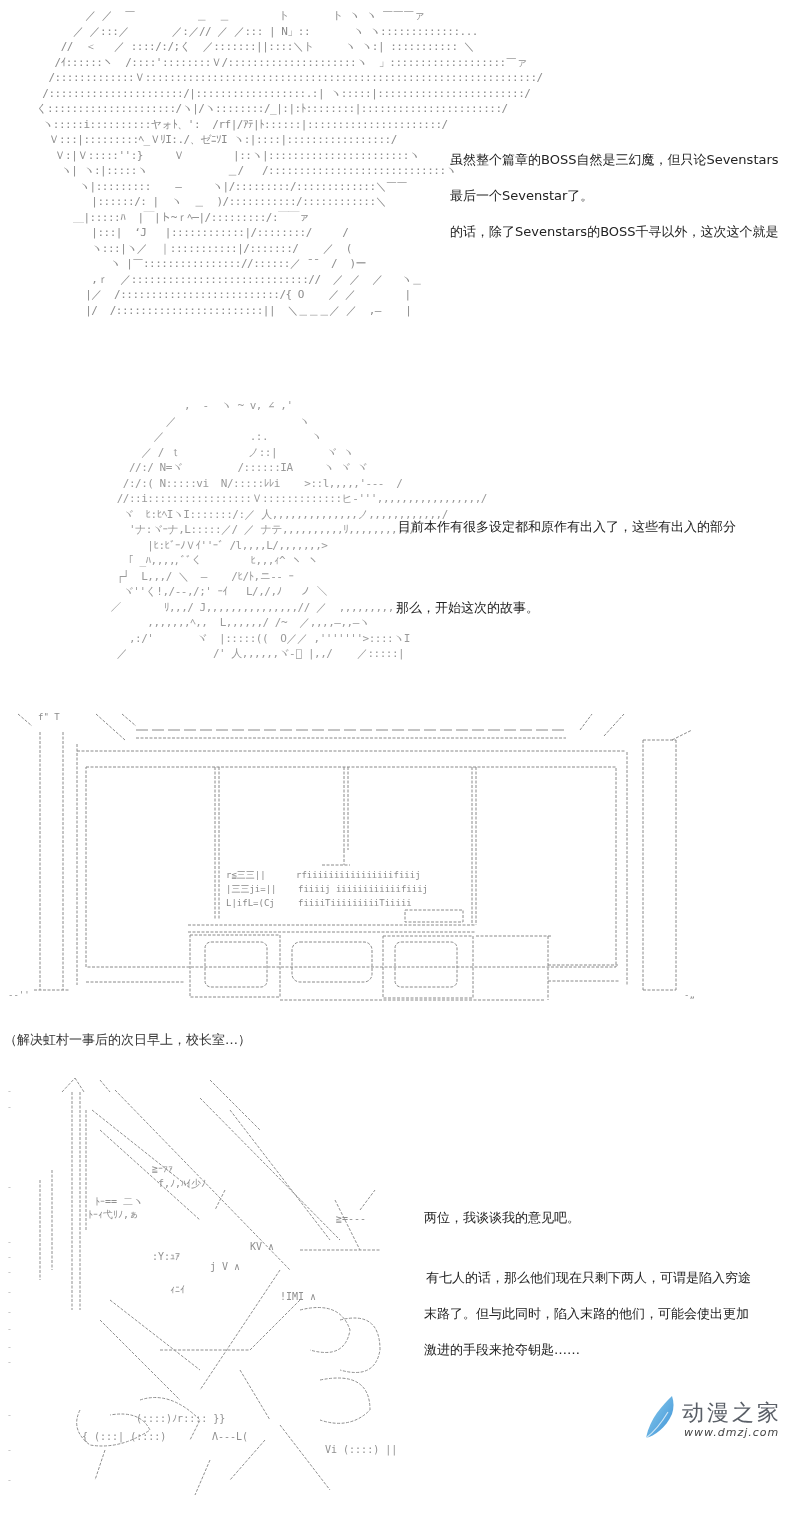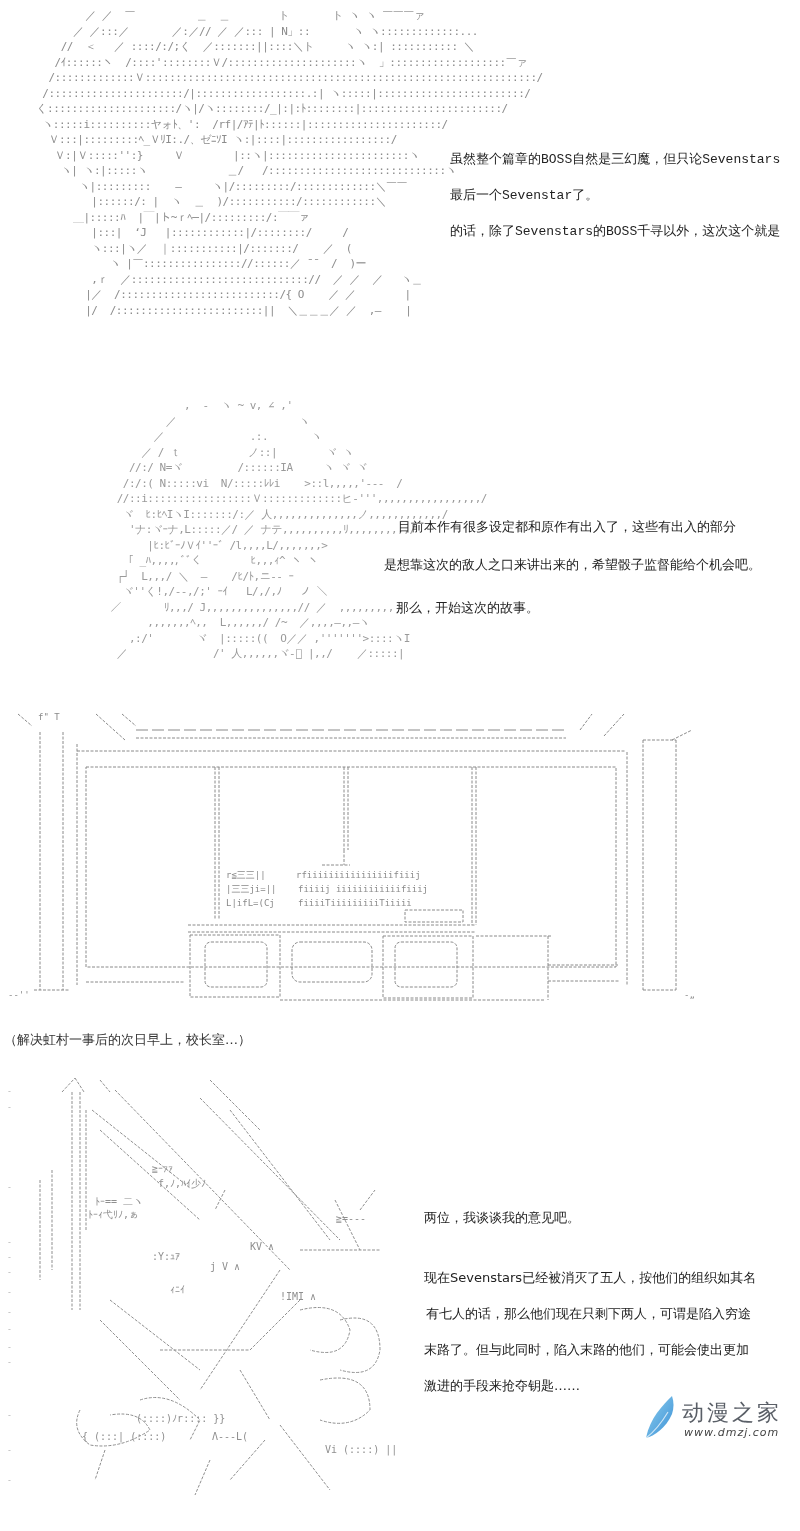--- a/index.html
+++ b/index.html
@@ -33,21 +33,21 @@
       ヽ| ヽ:|:::::ヽ             ＿/   /:::::::::::::::::::::::::::::ヽ
          ヽ|:::::::::    ―     ヽ|/:::::::::/:::::::::::::＼￣￣
            |::::::/: |  ヽ  ＿  )/:::::::::::/::::::::::::＼
         ＿|:::::ﾊ  |￣|ト~ｒﾍ─|/:::::::::/:￣￣ァ
            |:::|  ‘J   |::::::::::::|/::::::::/     /
            ヽ:::|ヽ／  ｜:::::::::::|/:::::::/    ／  (
               ヽ |￣:::::::::::::::://::::::／ ̄ ̄   /  )ー
            ,ｒ  ／::::::::::::::::::::::::::::://  ／ ／  ／   ヽ＿
           |／  /::::::::::::::::::::::::::/{ O    ／ ／        |
           |/  /::::::::::::::::::::::::||  ＼＿＿＿／ ／  ,―    |</div>
-  <div class="narr" style="left:450px;top:142px;font-family:Liberation Mono, monospace;">
+  <div class="narr" style="left:450px;top:142px;">
     <div>虽然整个篇章的BOSS自然是三幻魔，但只论Sevenstars</div>
     <div>最后一个Sevenstar了。</div>
     <div>的话，除了Sevenstars的BOSS千寻以外，这次这个就是</div>
   </div>
 </div>
 
 <div class="panel" style="left:0;top:380px;width:800px;height:300px;">
   <div class="aa" style="left:80px;top:18px;">                 ,  -  ヽ ~ v, ∠ ,'
               ／                    ヽ
             ／              .:.       ヽ
@@ -60,21 +60,20 @@
            |ﾋ:ﾋﾞｰﾉＶｲ''ｰﾞ /l,,,,L/,,,,,,,&gt;
        「 _ﾊ,,,,,ﾞﾞく        ﾋ,,,ｨ^ ヽ ヽ
       ┌┘  L,,,/ ＼  ―    /ﾋ/ﾄ,ニ-- ｰ
        ヾ''く!,/--,/;' ｰｲ   L/,/,ﾉ   ノ ＼
      ／       ﾘ,,,/ J,,,,,,,,,,,,,,,// ／  ,,,,,,,,,ヽ
            ,,,,,,,ﾍ,,  L,,,,,,/ /~  ／,,,,―,,―ヽ
         ,:/'       ヾ  |:::::((  O／／ ,'''''''&gt;::::ヽI
       ／              /' 人,,,,,,ヾ-ﾞ |,,/    ／:::::|</div>
   <div class="narr" style="left:384px;top:128px;line-height:38px;">
     <div style="padding-left:14px;">目前本作有很多设定都和原作有出入了，这些有出入的部分</div>
-    <div>是想靠这次的敌人之口来讲出来的，希望骰子监督能给个机会吧。</div>
   </div>
   <div class="narr" style="left:396px;top:210px;">那么，开始这次的故事。</div>
 </div>
 
 <svg class="room" width="800" height="310" viewBox="0 0 800 310">
   <g stroke="#8a8a8a" stroke-width="1" fill="none" stroke-dasharray="3,1.5">
 
     <line x1="18" y1="14" x2="32" y2="26"></line>
     <line x1="96" y1="14" x2="125" y2="40"></line>
     <line x1="122" y1="14" x2="136" y2="26"></line>
@@ -204,21 +203,20 @@
       <text x="8" y="280">-</text>
         <text x="8" y="295">-</text>
         <text x="8" y="348">-</text>
       <text x="8" y="383">-</text>
         <text x="8" y="413">-</text>
     </g>
   </svg>
 
   <div class="narr" style="left:424px;top:130px;">两位，我谈谈我的意见吧。</div>
   <div class="narr" style="left:424px;top:190px;">
-    <div>现在Sevenstars已经被消灭了五人，按他们的组织如其名</div>
     <div style="padding-left:2px;font-family:Liberation Serif, serif;">有七人的话，那么他们现在只剩下两人，可谓是陷入穷途</div>
     <div>末路了。但与此同时，陷入末路的他们，可能会使出更加</div>
     <div>激进的手段来抢夺钥匙……</div>
   </div>
 </div>
 
 <div class="logo">
   <svg width="40" height="58" viewBox="0 0 40 58" style="position:absolute;left:0;top:0;">
     <defs>
       <linearGradient id="fg" x1="0" y1="0" x2="1" y2="1">

